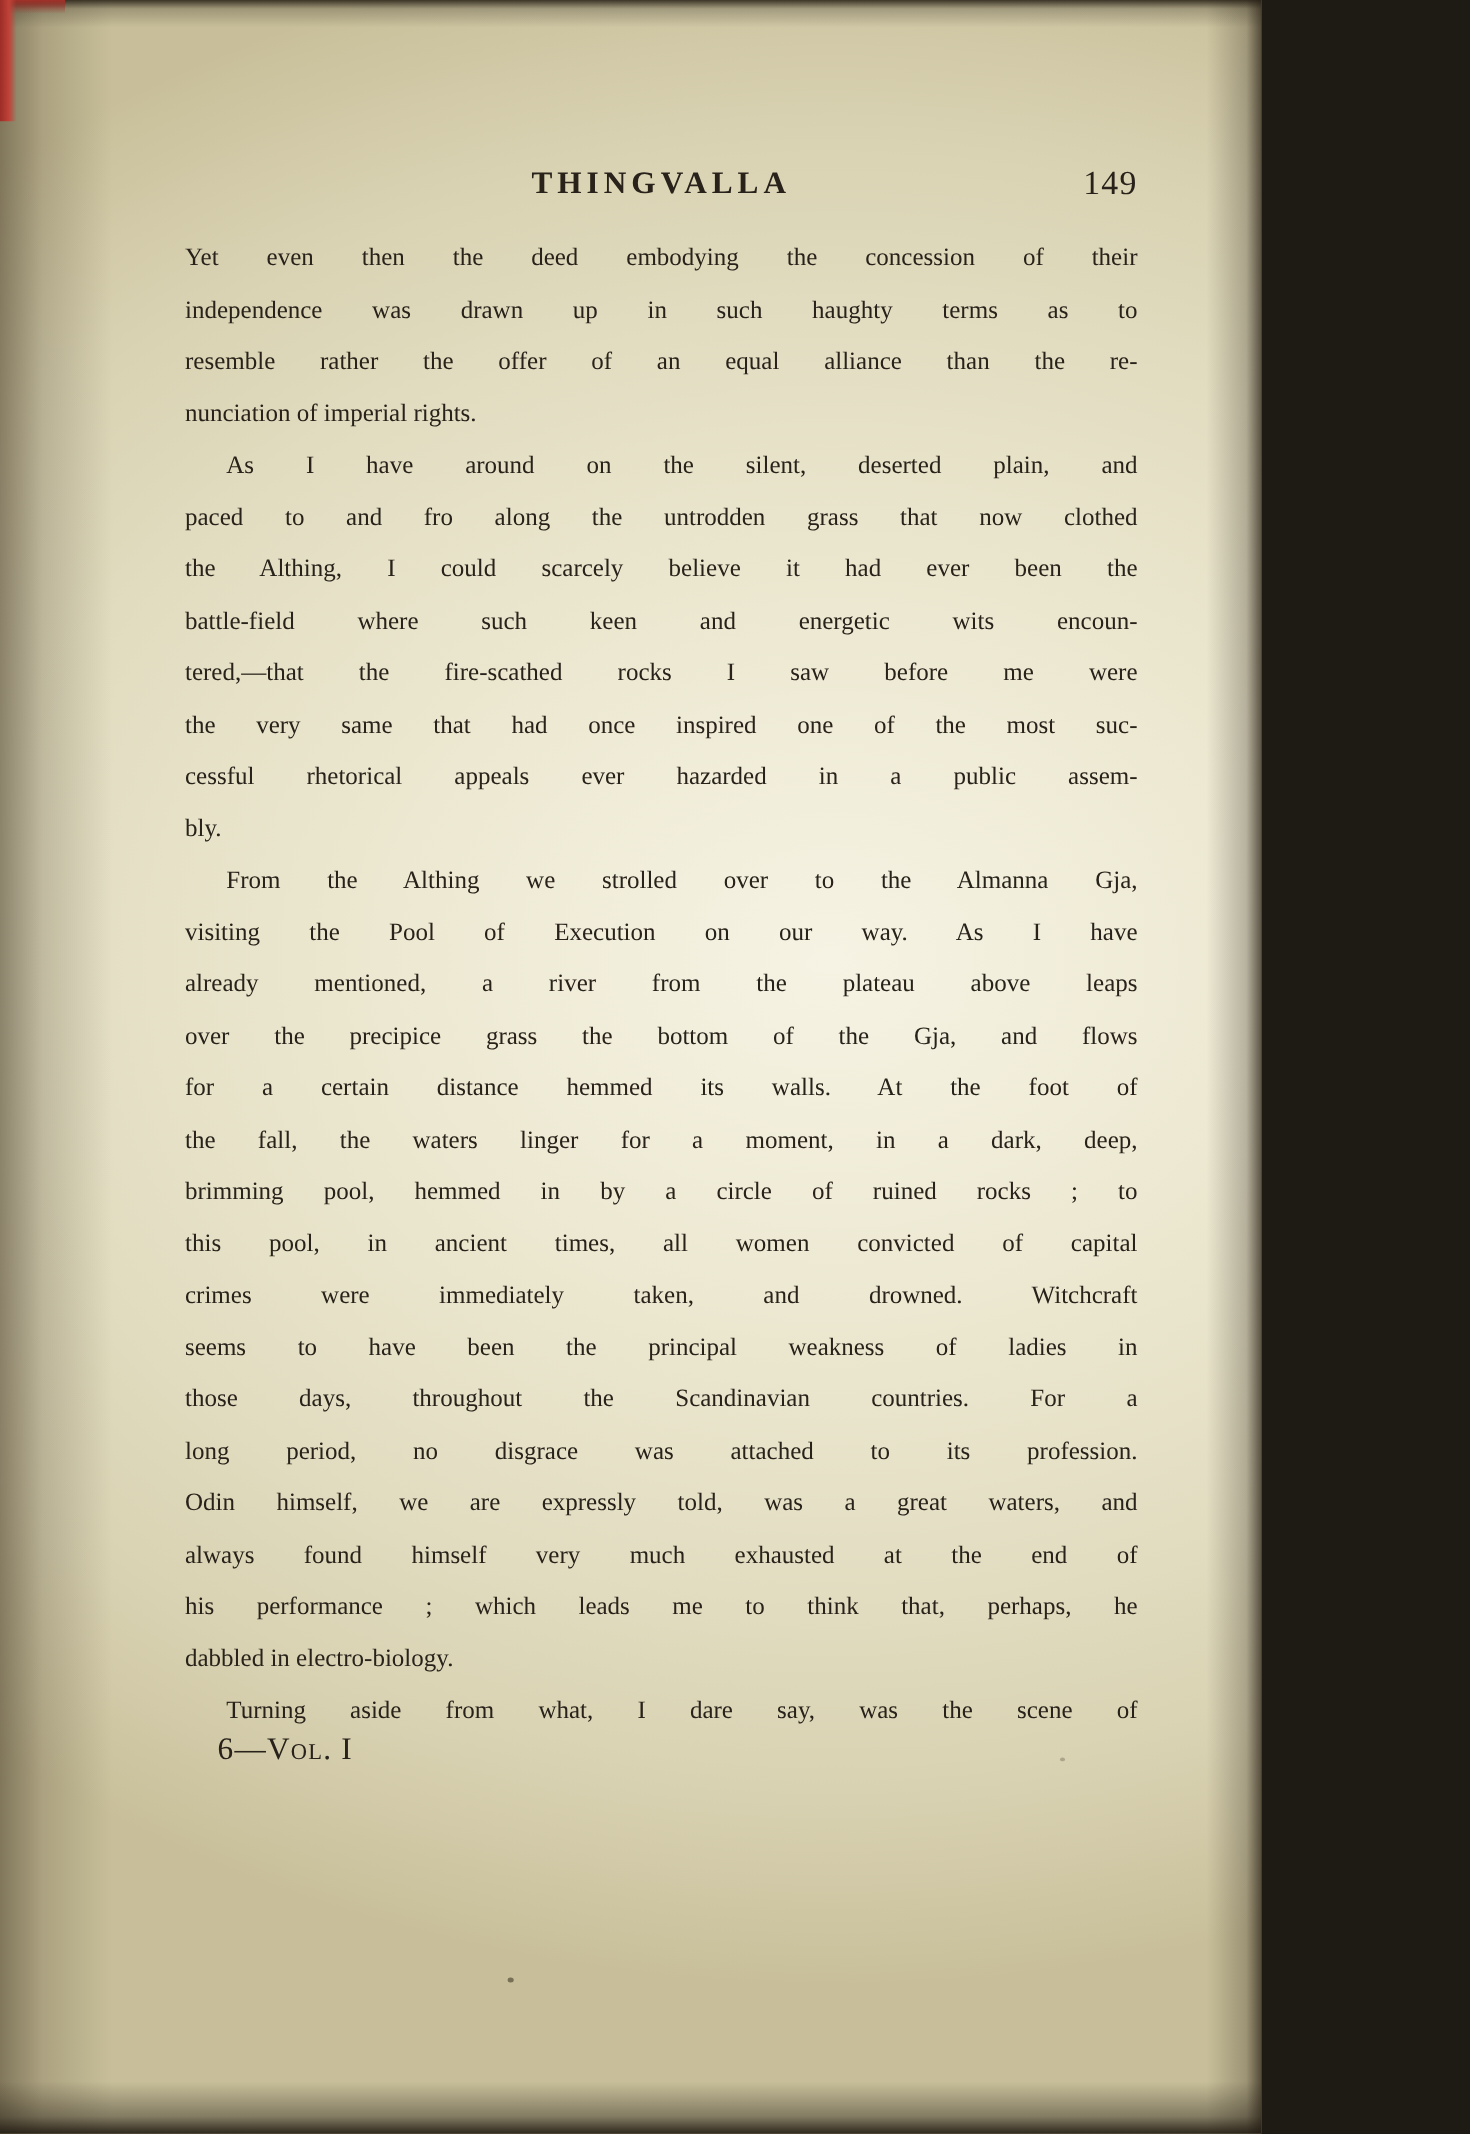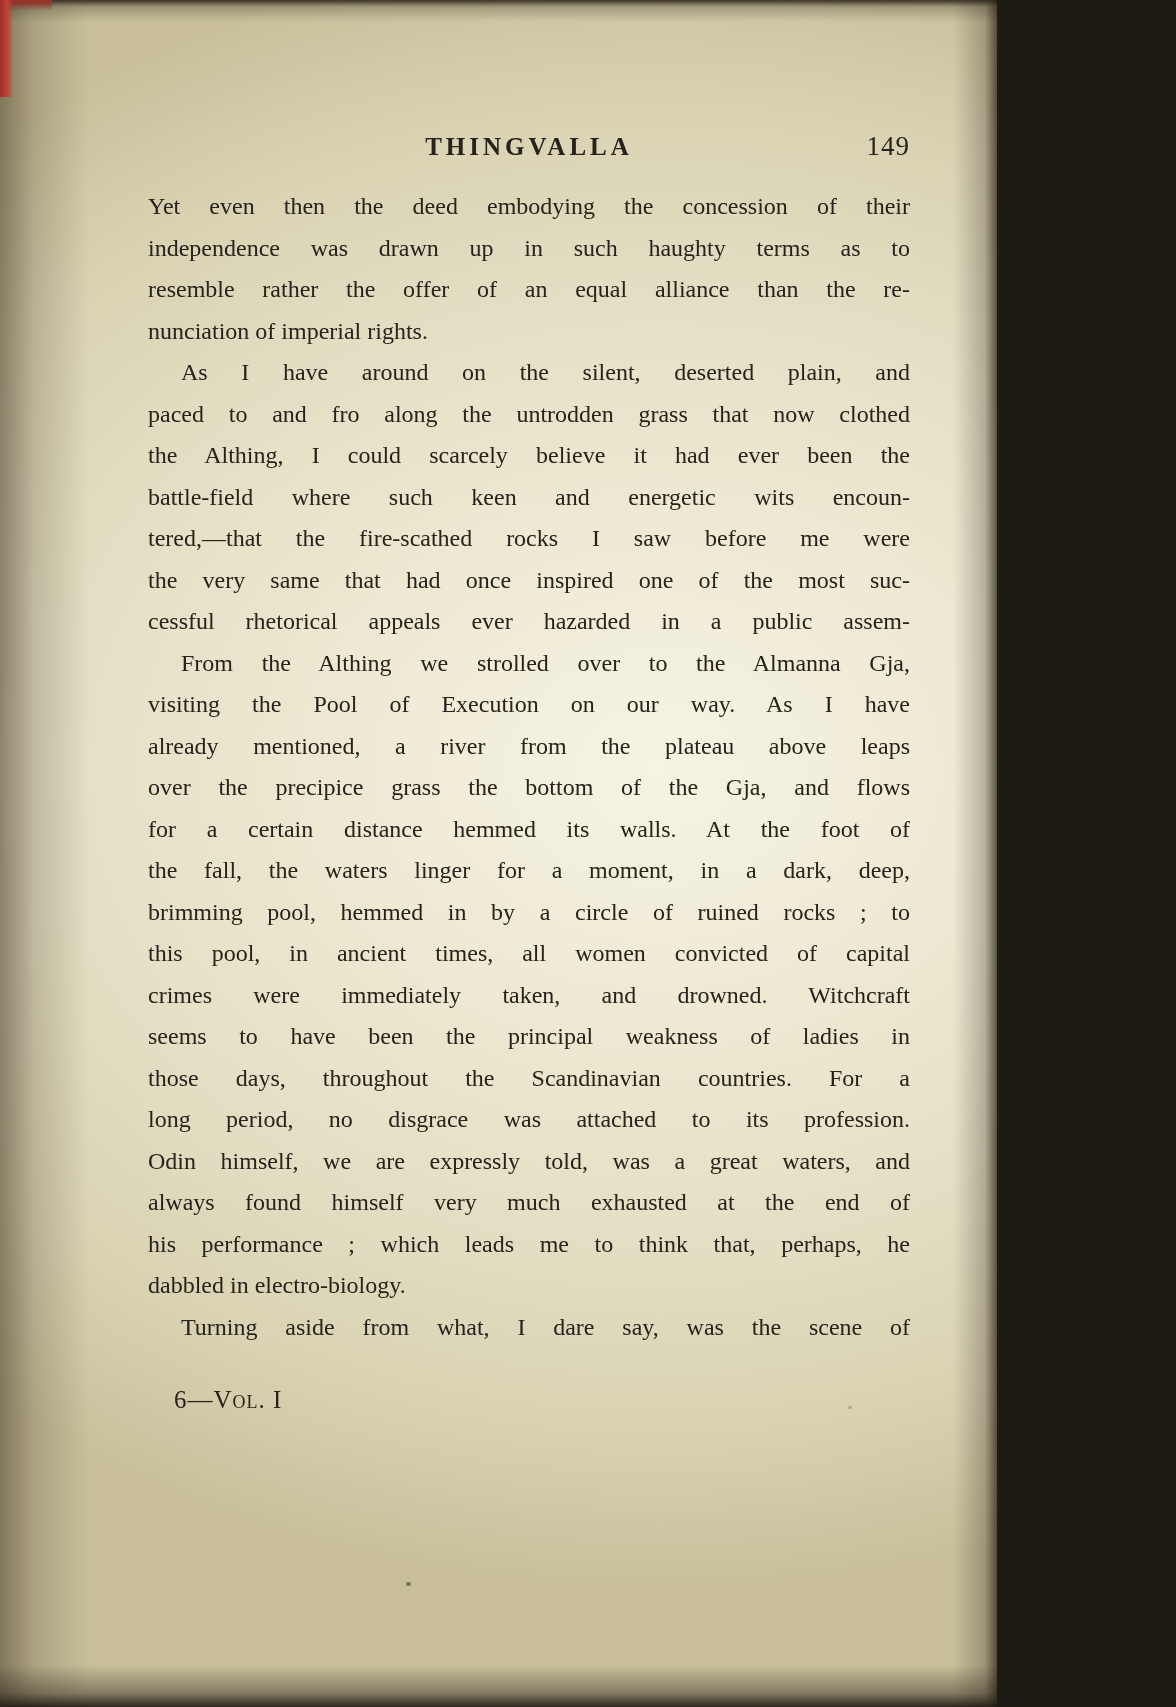--- a/index.html
+++ b/index.html
@@ -13,20 +13,21 @@
     height: 1707px;
     overflow: hidden;
     font-family: "Liberation Serif", serif;
     color: #28221a;
     background:
       linear-gradient(180deg, rgba(35,28,18,.85) 0px, rgba(35,28,18,.25) 7px, rgba(35,28,18,0) 22px),
       linear-gradient(0deg, rgba(30,24,16,.9) 0px, rgba(30,24,16,.4) 14px, rgba(30,24,16,0) 42px),
       linear-gradient(90deg, rgba(70,58,38,.55) 0px, rgba(70,58,38,.22) 34px, rgba(70,58,38,0) 90px),
       linear-gradient(270deg, rgba(45,36,24,.75) 0px, rgba(45,36,24,.28) 12px, rgba(45,36,24,0) 44px),
       radial-gradient(1050px 820px at 66% 45%, #f6f3e4 0%, #ebe7cf 38%, #e2ddc1 62%, #d8d1b1 82%, #c8bf9a 100%);
+    padding-left: 12px;
   }
   .red-left {
     position: absolute;
     left: 0; top: 0;
     width: 13px; height: 97px;
     background: linear-gradient(90deg, #9c2d26, #c04238 55%, rgba(192,66,56,0));
   }
   .red-top {
     position: absolute;
     left: 0; top: 0;
@@ -49,21 +50,21 @@
   .header .pagenum {
     position: absolute;
     right: 0; top: 0;
     font-size: 27px;
     letter-spacing: 1px;
   }
   .text-block {
     position: absolute;
     left: 148px; top: 186px;
     width: 762px;
-    font-size: 24px;
+    font-size: 20px;
     line-height: 41.5px;
   }
   .paragraph { margin: 0; }
   .paragraph.indent .line:first-child { text-indent: 33px; }
   .line { height: 41.5px; overflow: visible; }
   .line.just { text-align: justify; text-align-last: justify; }
   .line.last { text-align: left; }
   .footer {
     position: absolute;
     left: 174px; top: 1386px;
@@ -99,20 +100,21 @@
         <div class="line last">nunciation of imperial rights.</div>
       </div>
       <div class="paragraph indent">
         <div class="line just">As I have around on the silent, deserted plain, and</div>
         <div class="line just">paced to and fro along the untrodden grass that now clothed</div>
         <div class="line just">the Althing, I could scarcely believe it had ever been the</div>
         <div class="line just">battle-field where such keen and energetic wits encoun-</div>
         <div class="line just">tered,—that the fire-scathed rocks I saw before me were</div>
         <div class="line just">the very same that had once inspired one of the most suc-</div>
         <div class="line just">cessful rhetorical appeals ever hazarded in a public assem-</div>
+        <div class="line last">bly.</div>
       </div>
       <div class="paragraph indent">
         <div class="line just">From the Althing we strolled over to the Almanna Gja,</div>
         <div class="line just">visiting the Pool of Execution on our way. As I have</div>
         <div class="line just">already mentioned, a river from the plateau above leaps</div>
         <div class="line just">over the precipice grass the bottom of the Gja, and flows</div>
         <div class="line just">for a certain distance hemmed its walls. At the foot of</div>
         <div class="line just">the fall, the waters linger for a moment, in a dark, deep,</div>
         <div class="line just">brimming pool, hemmed in by a circle of ruined rocks ; to</div>
         <div class="line just">this pool, in ancient times, all women convicted of capital</div>

